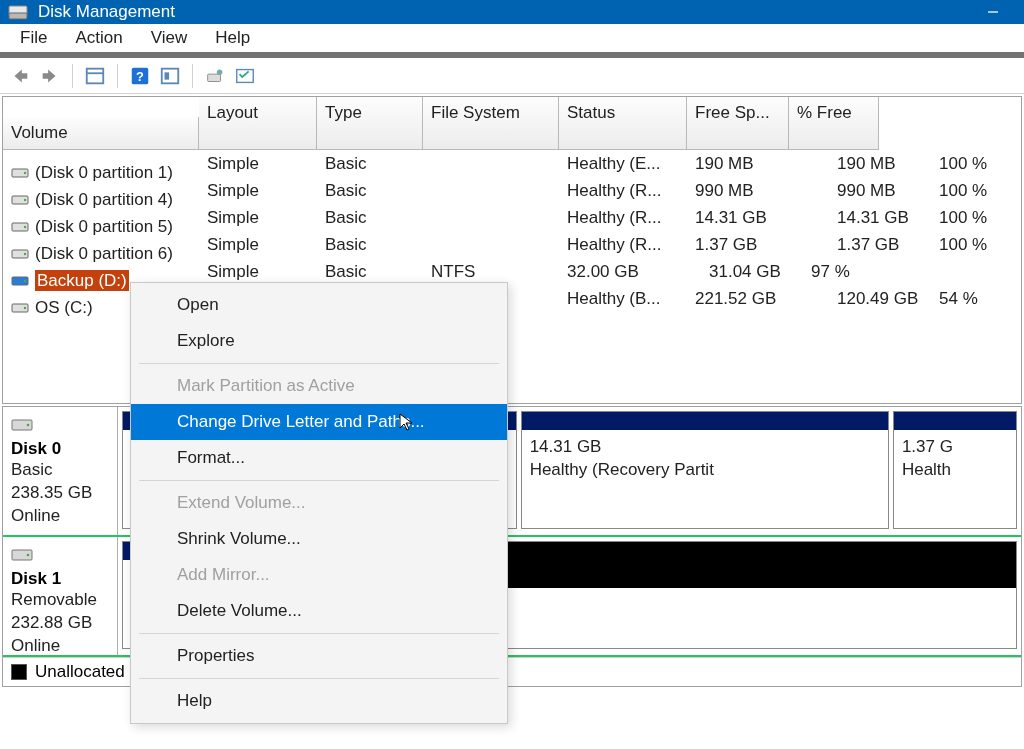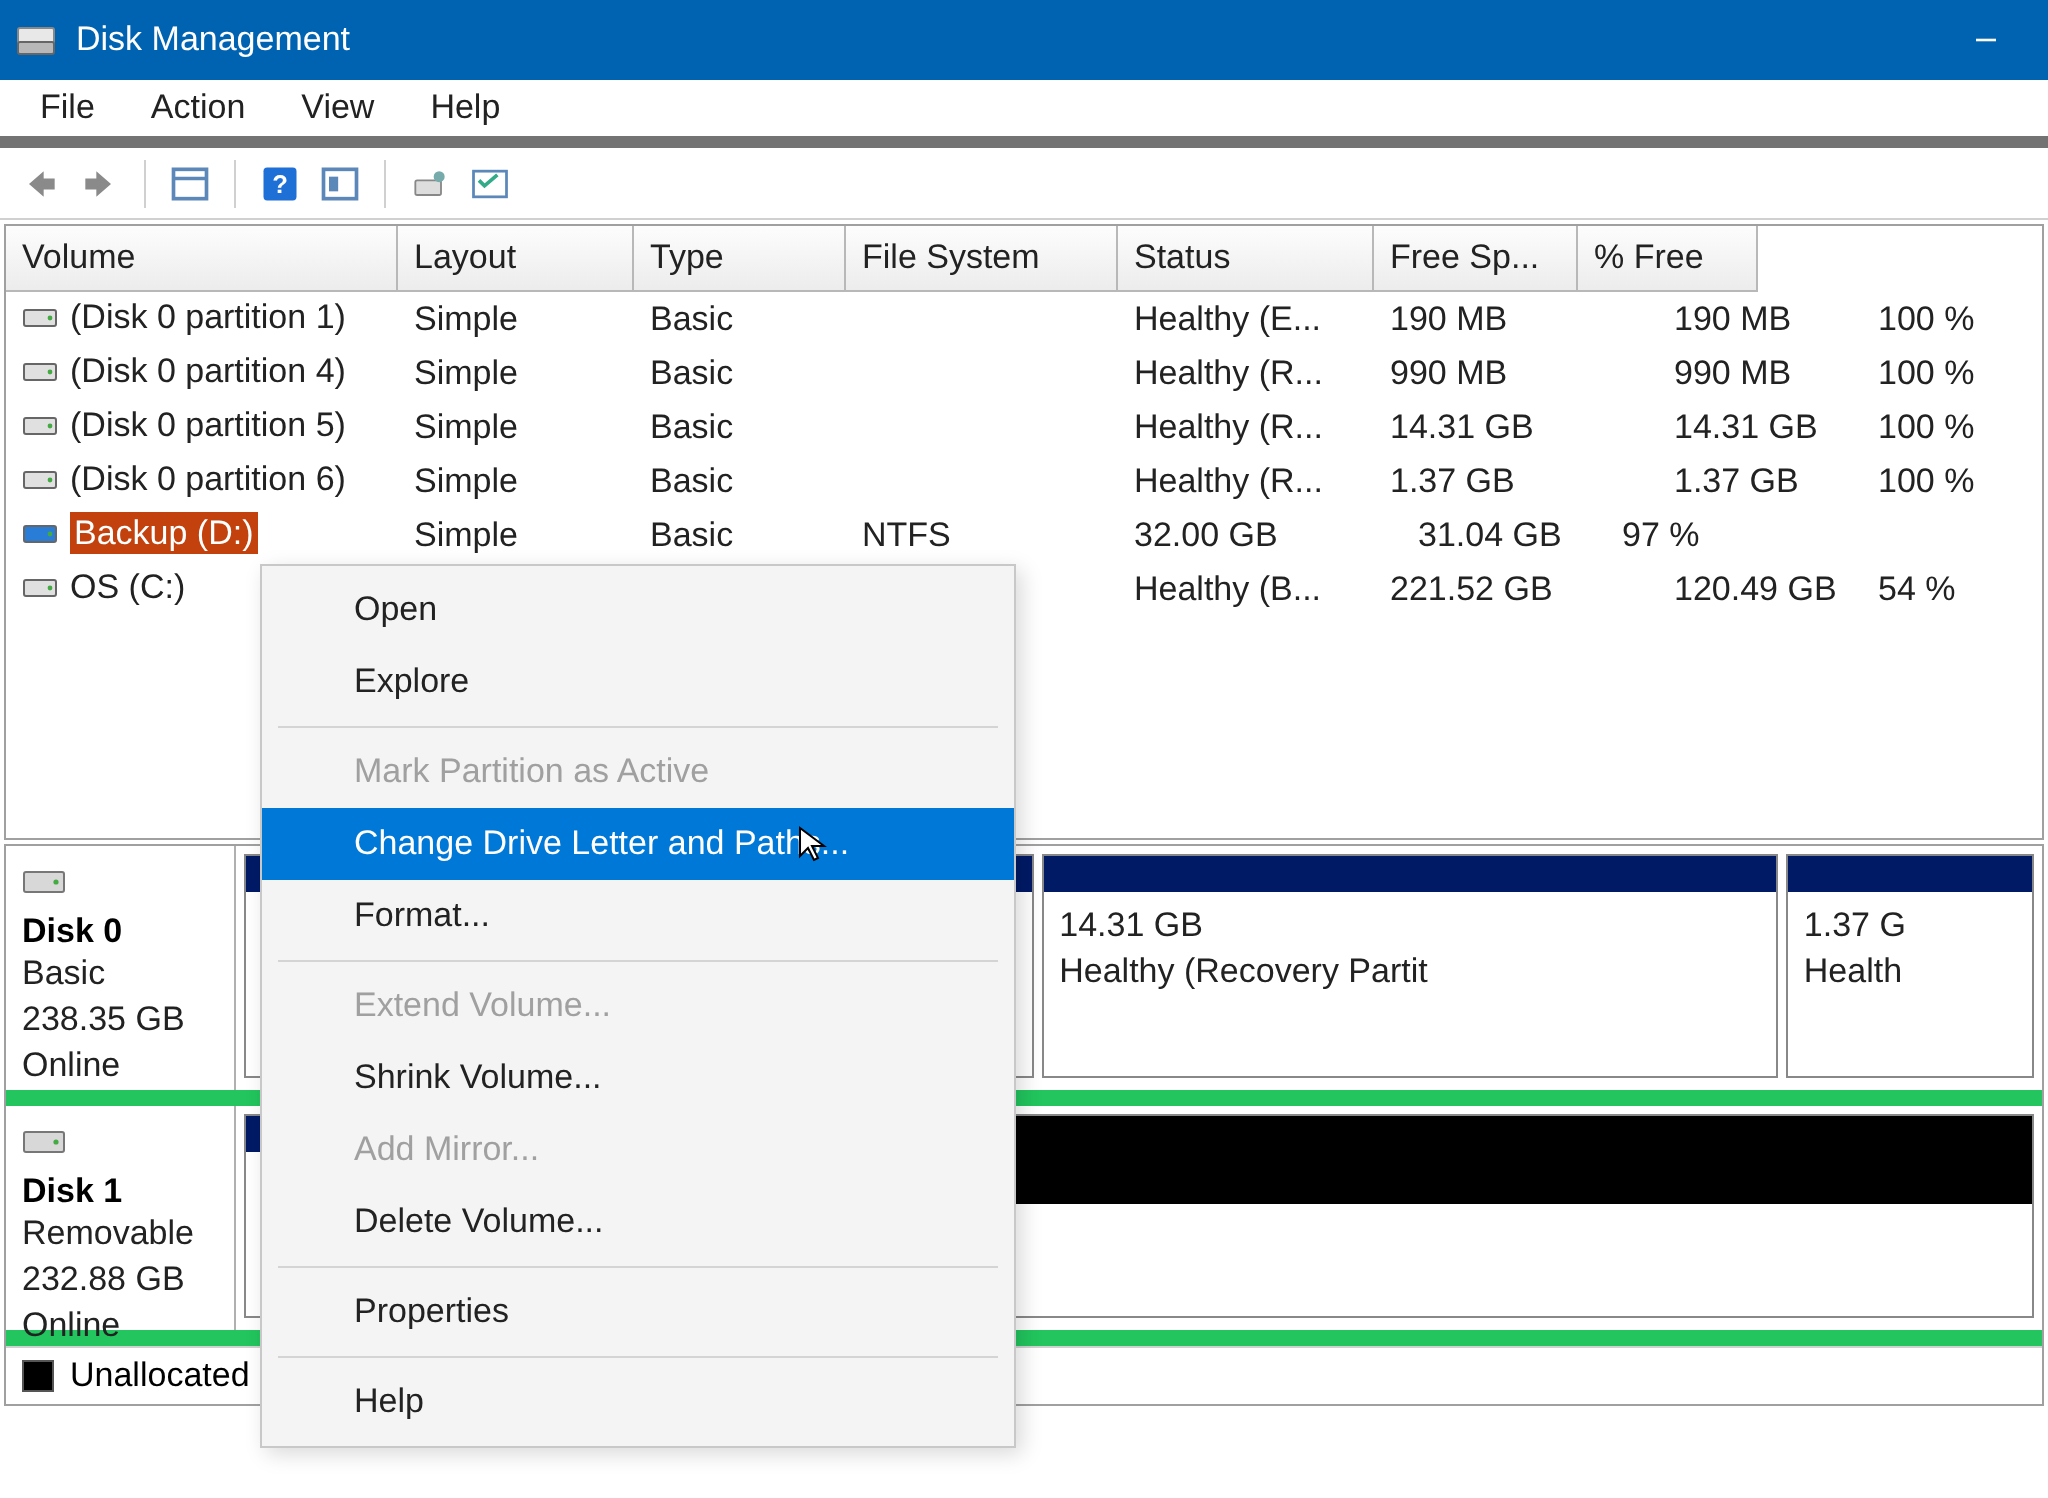--- a/index.html
+++ b/index.html
@@ -1,19 +1,19 @@
 <!DOCTYPE html>
 <html><head>
 <meta charset="utf-8">
 <style>
 * { margin: 0; padding: 0; box-sizing: border-box; font-family: "Segoe UI", Tahoma, sans-serif; }
 body { background: #fff; width: 1024px; height: 749px; overflow: hidden; position: relative; }
 
 
-.titlebar { background: #0063B1; height: 40px; display: flex; align-items: center; padding: 0 8px; color: #fff; }
+.titlebar { background: #0063B1; height: 24px; display: flex; align-items: center; padding: 0 8px; color: #fff; }
 .titlebar .app-icon { width: 20px; height: 18px; margin-right: 10px; display:flex;align-items:center;justify-content:center }
 .titlebar .title { font-size: 17px; flex: 1; }
 .titlebar .win-btn { width: 46px; height: 40px; display: flex; align-items: center; justify-content: center; font-size: 18px; }
 
 
 .menubar { height: 34px; display: flex; align-items: center; padding: 0 6px; border-bottom: 6px solid #737373; }
 .menubar .menu-item { padding: 4px 14px; font-size: 17px; color: #222; }
 
 
 .toolbar { height: 36px; display: flex; align-items: center; padding: 0 6px; border-bottom: 1px solid #d0d0d0; gap: 2px; }
@@ -25,32 +25,32 @@
 .volume-pane { border: 1px solid #a0a0a0; margin: 2px; height: 308px; overflow: hidden; }
 .vol-header { display: flex; }
 .vol-header .col { border-right: 1px solid #b8b8b8; border-bottom: 1px solid #b8b8b8; background: linear-gradient(#fdfdfd,#ececec); padding: 6px 8px; font-size: 17px; color: #222; }
 .vol-body { }
 .vol-row { display: flex; height: 27px; align-items: center; }
 .vol-row .cell { padding: 2px 8px; font-size: 17px; color: #222; overflow: hidden; white-space: nowrap; text-overflow: clip; }
 .vol-row.selected .vol-name-text { background: #c2410c; color: #fff; padding: 1px 2px; }
 .drv-icon { display: inline-block; vertical-align: middle; margin-right: 6px; }
 
 
-.c-volume { width: 196px; }
+.c-volume { width: 196px; margin-top: 20px; }
 .c-layout { width: 118px; }
 .c-type  { width: 106px; }
 .c-fs    { width: 136px; }
 .c-status{ width: 128px; }
 .c-cap   { width: 142px; }
 .c-free  { width: 102px; }
 .c-pct   { width: 90px; }
 
 
 .disk-pane { border: 1px solid #a0a0a0; margin: 2px; }
-.disk-row { display: flex; border-bottom: 8px solid #22c55e; }
+.disk-row { display: flex; border-bottom: 2px solid #22c55e; }
 .disk-label { width: 115px; padding: 8px; border-right: 1px solid #b0b0b0; }
 .disk-label .disk-icon { margin-bottom: 2px; }
 .disk-label .disk-name { font-weight: 600; font-size: 17px; }
 .disk-label .disk-meta { font-size: 17px; color: #222; line-height: 1.35; }
 .disk-parts { flex: 1; display: flex; gap: 4px; padding: 4px 4px 6px 4px; align-items: stretch; }
 .part { border: 1px solid #888; display: flex; flex-direction: column; }
 .part .part-top { height: 18px; }
 .part .part-body { padding: 6px 8px; font-size: 17px; color: #222; line-height: 1.35; white-space: nowrap; overflow: hidden; }
 .part-top.primary { background: #001a66; }
 

